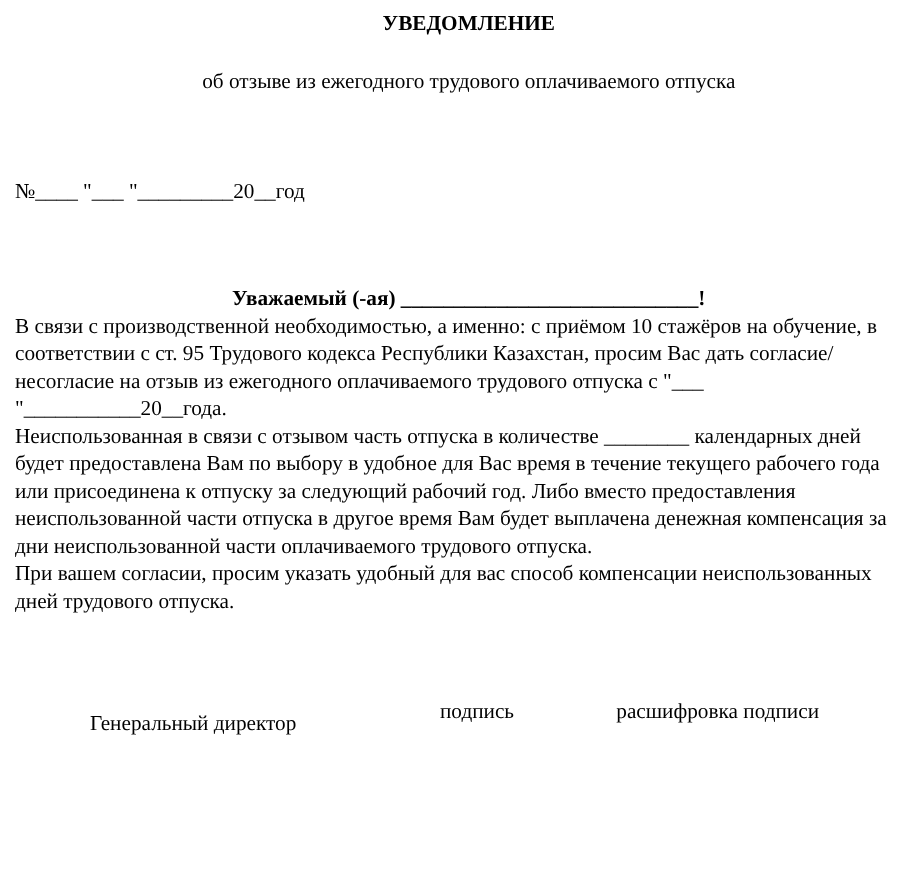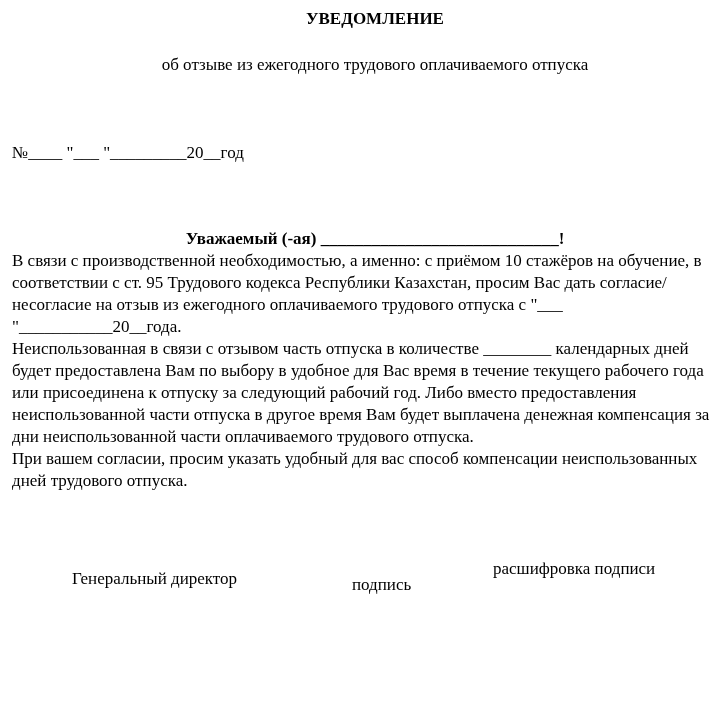--- a/index.html
+++ b/index.html
@@ -49,21 +49,21 @@
   }
   .para-1 { margin-top: 26px; }
   .para-2 { margin-top: 22px; }
   .para-3 { margin-top: 22px; }
   .signature-row {
     position: relative;
     margin-top: 66px;
     height: 22px;
   }
   .sig-role       { position: absolute; left: 72px;  top: 0; margin-top: 10px; }
-  .sig-signature  { position: absolute; left: 352px; top: 16px; }
+  .sig-signature  { position: absolute; left: 352px; top: 0; }
   .sig-transcript { position: absolute; left: 493px; top: 0; text-align: center; }
 </style>
 </head>
 <body>
 
 <div class="page">
 
   <h1 class="doc-title">УВЕДОМЛЕНИЕ</h1>
 
   <div class="doc-subtitle">об отзыве из ежегодного трудового оплачиваемого отпуска</div>

